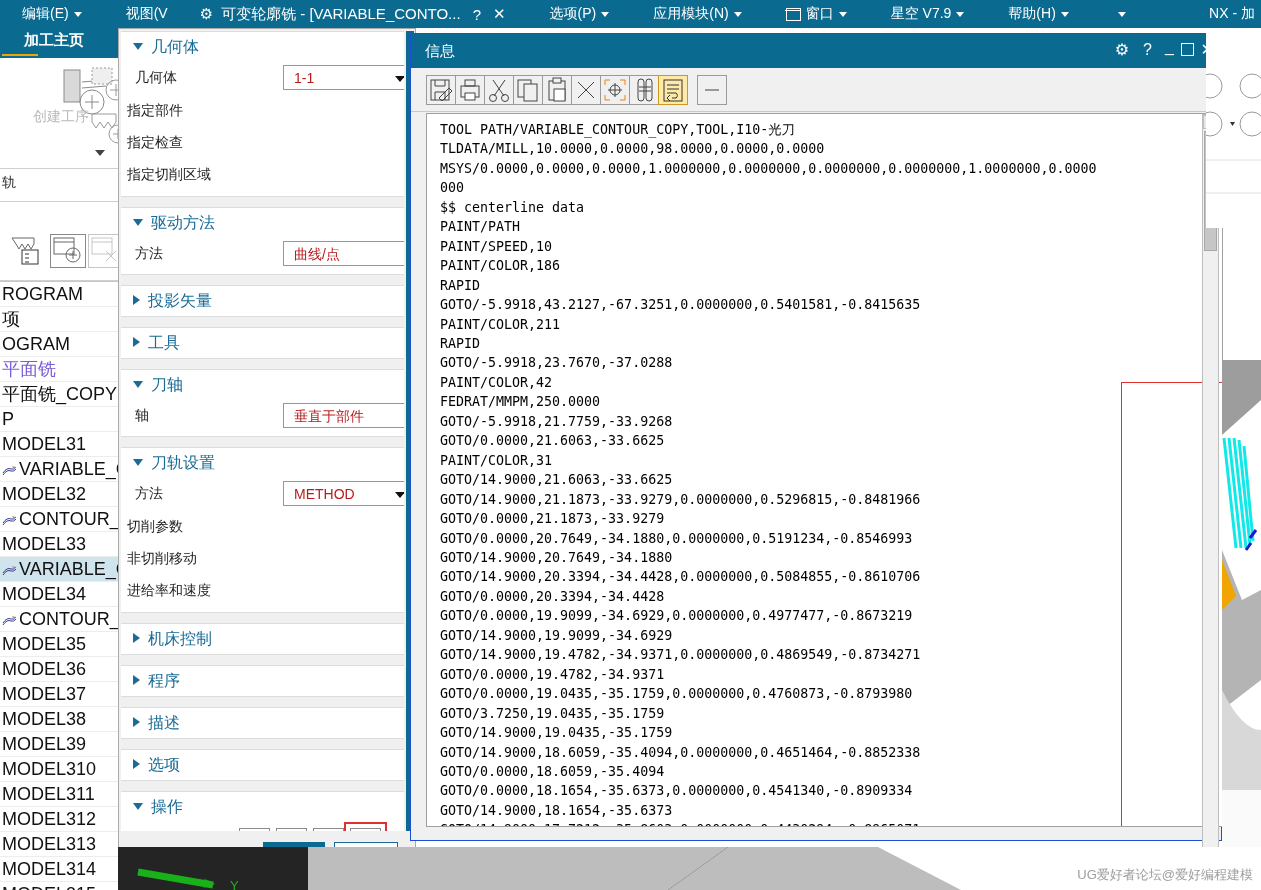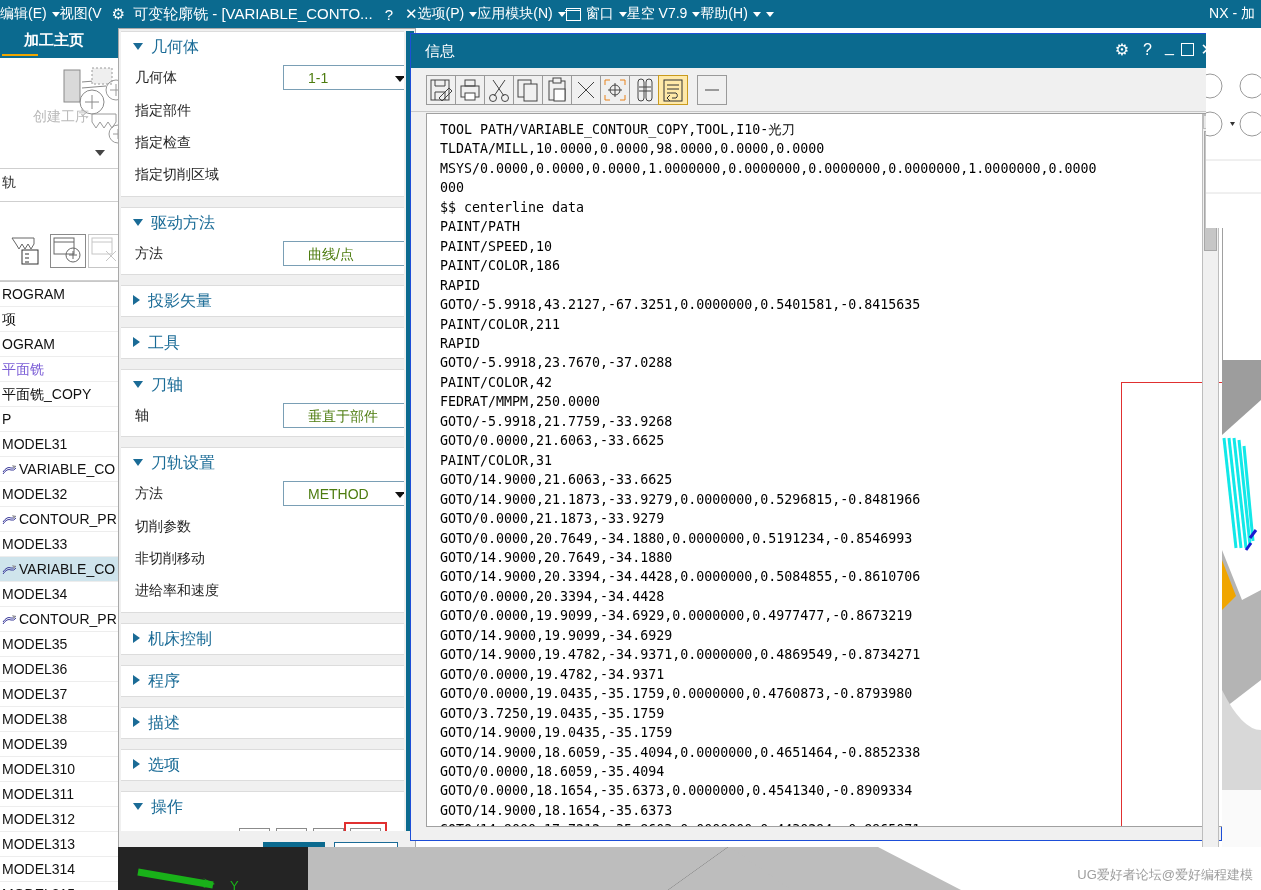--- a/index.html
+++ b/index.html
@@ -9,21 +9,21 @@
     background:#ffffff;
     -webkit-font-smoothing:none;
   }
   .abs{position:absolute;}
 
   
   #menubar{
     left:0;top:0;width:1261px;height:28px;background:#0b6a8f;color:#fff;
     display:flex;align-items:center;font-size:14px;
   }
-  .menu-item{display:flex;align-items:center;height:28px;padding:0 0;white-space:nowrap;}
+  .menu-item{display:flex;align-items:center;height:28px;padding:0 22px;white-space:nowrap;}
   .caret{display:inline-block;width:0;height:0;margin-left:5px;
     border-left:4px solid transparent;border-right:4px solid transparent;border-top:5px solid #ffffff;}
   #nxlabel{position:absolute;right:6px;top:5px;font-size:14px;color:#fff;white-space:nowrap;}
   .winicon{display:inline-block;width:13px;height:11px;border:1.5px solid #fff;margin-right:5px;position:relative;}
   .winicon:after{content:"";position:absolute;left:-1.5px;right:-1.5px;top:1px;height:1.5px;background:#fff;}
 
   
   #appbg{left:0;top:28px;width:1261px;height:862px;background:#ffffff;}
   #ribbonTabs{left:0;top:28px;width:300px;height:30px;background:#0b6a8f;}
   #tabHomeActive{left:0;top:28px;width:18px;height:30px;background:#0b6a8f;color:#fff;font-size:15px;}
@@ -31,45 +31,45 @@
   #tabMachining{left:24px;top:31px;font-size:15px;color:#fff;font-weight:bold;}
 
   
   #ribbonBody{left:0;top:58px;width:300px;height:110px;background:#fff;border-bottom:1px solid #cfcfcf;}
   #ribbonRow2{left:0;top:169px;width:300px;height:32px;background:#fff;border-bottom:1px solid #cfcfcf;}
   #ribbonRow3{left:0;top:202px;width:300px;height:78px;background:#fff;border-bottom:1px solid #cfcfcf;}
   .ghost-label{color:#b9b9b9;font-size:14px;}
 
   
   #tree{left:0;top:281px;width:118px;height:609px;background:#fff;
-        border-top:1px solid #c8c8c8;overflow:hidden;font-size:14px;}
+        border-top:1px solid #c8c8c8;overflow:hidden;font-size:18px;}
   .trow{height:24px;line-height:24px;white-space:nowrap;border-bottom:1px solid #ededed;
         padding-left:2px;overflow:hidden;color:#111;}
   .trow.sel{background:#cfe4ec;}
   .trow.violet{color:#7a5cd6;}
   .tico{display:inline-block;width:15px;height:12px;vertical-align:-2px;margin-right:2px;}
 
   
   #dlg{left:118px;top:28px;width:296px;height:850px;background:#f0f0f0;
        border:1px solid #a9a9a9;box-shadow:0 0 0 0 #000;}
   #dlgScrollArea{position:absolute;left:2px;top:2px;width:283px;height:800px;overflow:hidden;background:#f0f0f0;}
   .grp{background:#fff;border:1px solid #dcdcdc;border-left:none;border-right:none;margin-bottom:10px;}
   .grp-head{height:30px;line-height:30px;color:#1a6b96;font-size:16px;padding-left:12px;cursor:pointer;}
   .tri-down{display:inline-block;width:0;height:0;margin-right:8px;vertical-align:2px;
     border-left:5px solid transparent;border-right:5px solid transparent;border-top:7px solid #1a6b96;}
   .tri-right{display:inline-block;width:0;height:0;margin-right:8px;vertical-align:1px;
     border-top:5px solid transparent;border-bottom:5px solid transparent;border-left:7px solid #1a6b96;}
   .row{height:32px;display:flex;align-items:center;padding-left:14px;position:relative;}
   .row .lbl{font-size:14px;color:#1f1f1f;}
   .combo{position:absolute;left:162px;top:3px;width:130px;height:25px;border:1px solid #7a9fb5;background:#fff;
-         font-size:14px;color:#4d7c0f;line-height:25px;padding-left:24px;box-sizing:border-box;}
+         font-size:14px;color:#b91c1c;line-height:25px;padding-left:10px;box-sizing:border-box;}
   .combo .cb-caret{position:absolute;right:7px;top:10px;width:0;height:0;
     border-left:5px solid transparent;border-right:5px solid transparent;border-top:6px solid #111;}
   .combo.wide{left:162px;width:150px;}
-  .linkrow{height:32px;line-height:32px;padding-left:14px;font-size:14px;color:#1f1f1f;cursor:default;}
+  .linkrow{height:32px;line-height:32px;padding-left:6px;font-size:14px;color:#1f1f1f;cursor:default;}
 
   
   #opsbar{display:flex;gap:6px;padding:6px 0 8px 118px;}
   .opbtn{width:31px;height:31px;border:1px solid #8b8b8b;background:#fff;position:relative;box-sizing:border-box;}
   #opsbar .opbtn.sel-outline{outline:2px solid #e03030;outline-offset:4px;}
 
   #collapseBar{height:18px;text-align:center;background:#f0f0f0;}
   .tri-up{display:inline-block;width:0;height:0;
     border-left:7px solid transparent;border-right:7px solid transparent;border-bottom:8px solid #111;}
 

